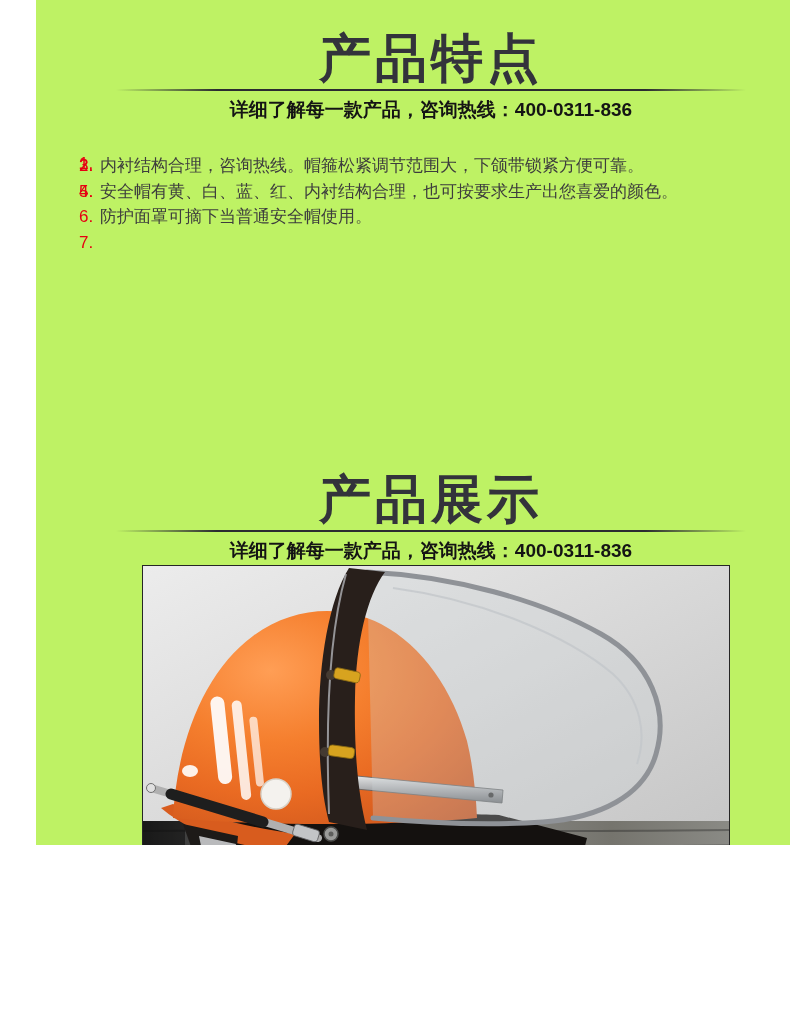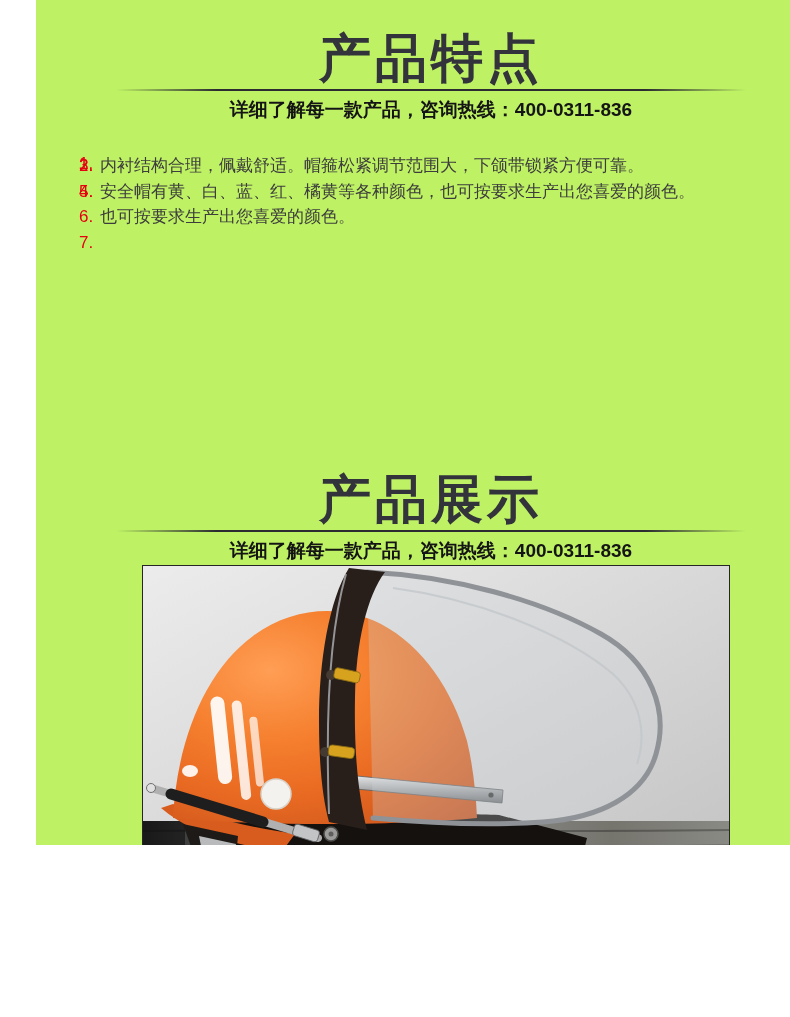--- a/index.html
+++ b/index.html
@@ -48,24 +48,24 @@
 
   <div class="section-header hdr1">
     <h1 class="big-title">产品特点</h1>
     <div class="divider"></div>
     <p class="subtitle">详细了解每一款产品，咨询热线：400-0311-836</p>
   </div>
 
   <ol class="feature-list">
     <li><span class="num">1.</span></li>
     <li><span class="num">2.</span></li>
-    <li><span class="num">3.</span><span class="txt">内衬结构合理，佩戴舒适。帽箍松紧调节范围大，下颌带锁紧方便可靠。</span></li>
+    <li><span class="num">3.</span><span class="txt">内衬结构合理，咨询热线。帽箍松紧调节范围大，下颌带锁紧方便可靠。</span></li>
     <li><span class="num">4.</span></li>
-    <li><span class="num">5.</span><span class="txt">安全帽有黄、白、蓝、红、橘黄等各种颜色，也可按要求生产出您喜爱的颜色。</span></li>
-    <li><span class="num">6.</span><span class="txt">也可按要求生产出您喜爱的颜色。</span></li>
+    <li><span class="num">5.</span><span class="txt">安全帽有黄、白、蓝、红、内衬结构合理，也可按要求生产出您喜爱的颜色。</span></li>
+    <li><span class="num">6.</span><span class="txt">防护面罩可摘下当普通安全帽使用。</span></li>
     <li><span class="num">7.</span></li>
   </ol>
 
   <div class="section-header hdr2">
     <h1 class="big-title">产品展示</h1>
     <div class="divider"></div>
     <p class="subtitle">详细了解每一款产品，咨询热线：400-0311-836</p>
   </div>
 
   <div class="photo-frame">

